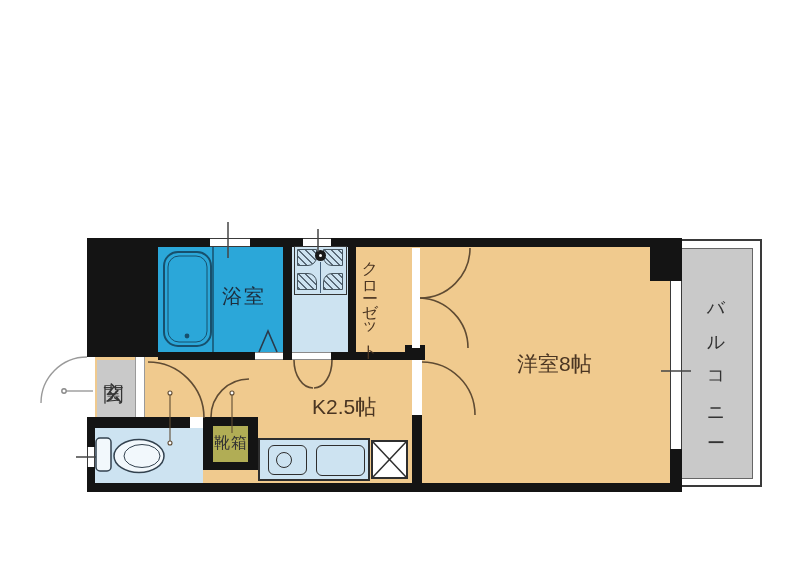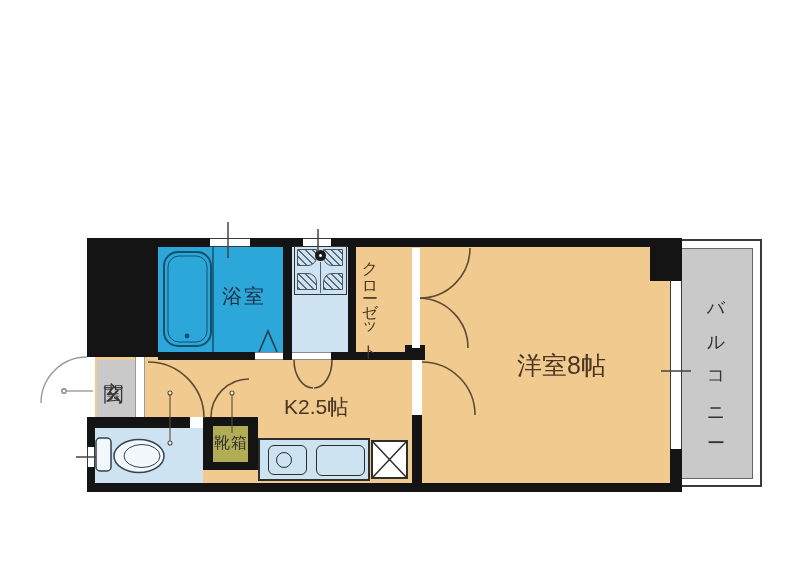--- a/index.html
+++ b/index.html
@@ -140,18 +140,18 @@
 
     <g stroke="#33424f" stroke-width="1.5" fill="#f2f8fc">
       <rect x="96" y="438" width="15" height="33" rx="4"></rect>
       <ellipse cx="139" cy="456" rx="25" ry="16.5"></ellipse>
       <ellipse cx="142" cy="456" rx="18" ry="11.5" stroke-width="1"></ellipse>
     </g>
   </svg>
 
   <div class="label" style="left:222px;top:286px;font-size:20px;color:#1d2d3d;letter-spacing:2px;">浴室</div>
   <div class="label vtext" style="left:360px;top:250px;height:64px;font-size:16px;line-height:20px;letter-spacing:2px;color:#4a3522;">クローゼット</div>
-  <div class="label" style="left:517px;top:353px;font-size:25px;">洋室8帖</div>
+  <div class="label" style="left:517px;top:353px;font-size:21px;">洋室8帖</div>
   <div class="label-dark vtext" style="left:707px;top:287px;height:175px;font-size:18px;letter-spacing:16px;">バルコニー</div>
   <div class="label-dark vtext" style="left:104px;top:366px;height:50px;font-size:20px;letter-spacing:3px;">玄関</div>
   <div class="label-dark" style="left:214px;top:435px;font-size:16px;letter-spacing:1px;">靴箱</div>
-  <div class="label" style="left:284px;top:396px;font-size:21px;">K2.5帖</div>
+  <div class="label" style="left:312px;top:396px;font-size:21px;">K2.5帖</div>
 </div>
 
 </body></html>

